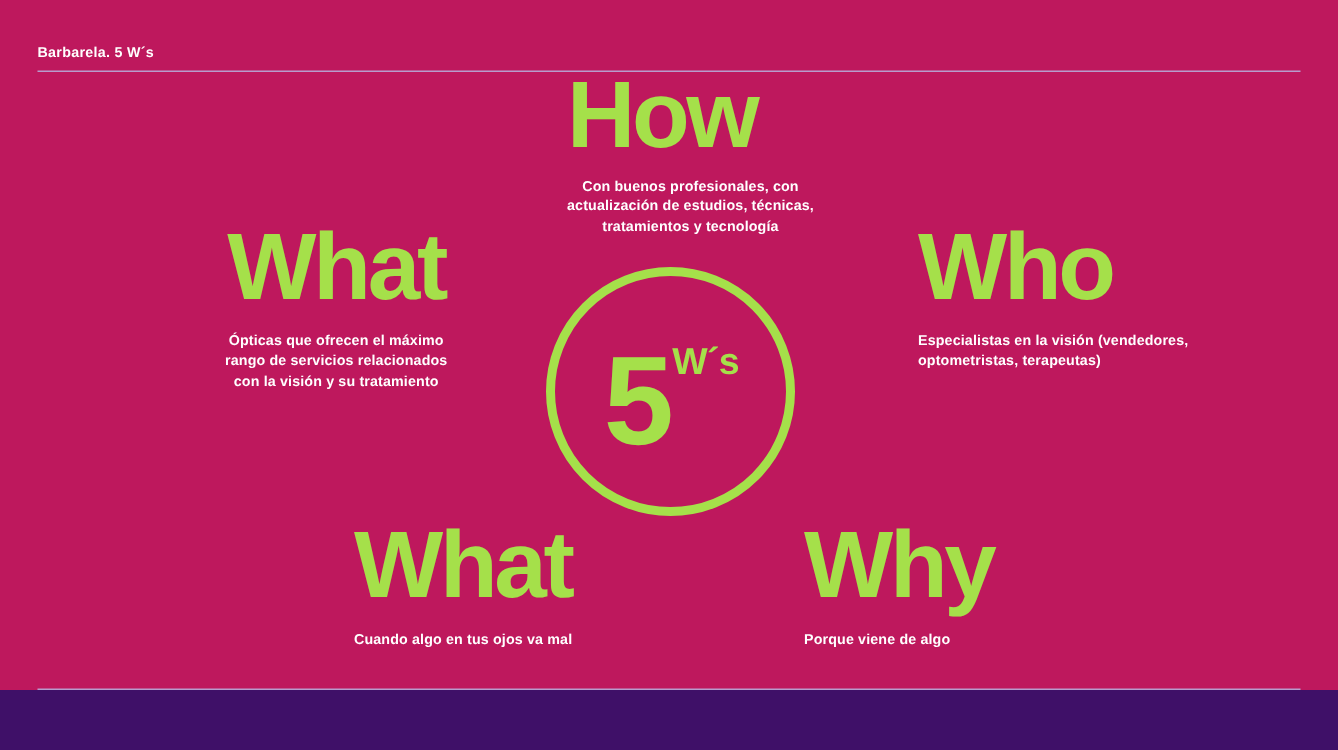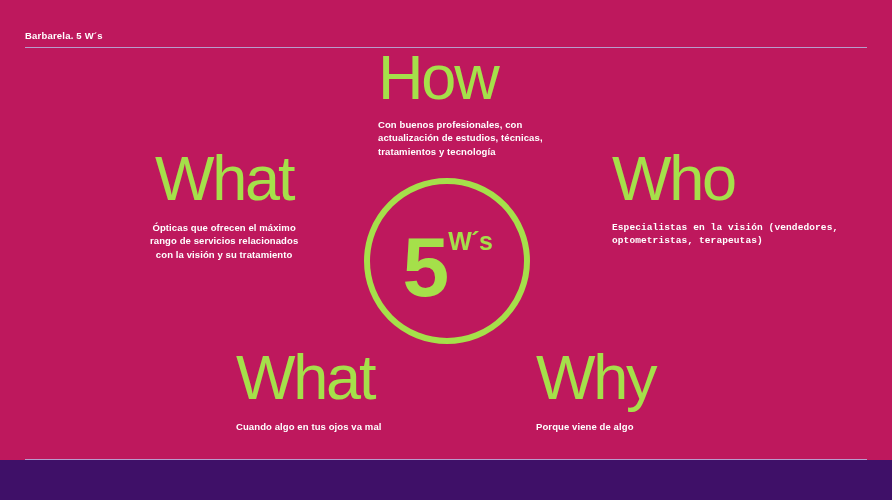--- a/index.html
+++ b/index.html
@@ -47,44 +47,44 @@
     letter-spacing: .2px;
     color: #ffffff;
     white-space: nowrap;
   }
 
   
   .wblock { position: absolute; }
   .wtitle {
     color: #a5e04a;
     font-size: 63px;
-    font-weight: normal;
+    font-weight: bold;
     line-height: 0.82;
     letter-spacing: -2.2px;
     margin: 0;
     white-space: nowrap;
   }
   .wbody {
     color: #ffffff;
     font-size: 9.5px;
     font-weight: bold;
     line-height: 1.42;
     letter-spacing: .1px;
     margin: 0;
     white-space: pre-line;
   }
 
   #blk-how   { left: 378px; top: 52px;  }
-  #blk-how   .wbody { margin-top: 14px; }
+  #blk-how   .wbody { margin-top: 14px; text-align: center; }
 
   #blk-what  { left: 150px; top: 153px; text-align: center; }
   #blk-what  .wbody { margin-top: 16px; }
 
   #blk-who   { left: 612px; top: 153px; }
-  #blk-who   .wbody { margin-top: 16px; font-family: Liberation Mono, monospace; }
+  #blk-who   .wbody { margin-top: 16px; }
 
   #blk-when  { left: 236px; top: 352px; }
   #blk-when  .wbody { margin-top: 16px; }
 
   #blk-why   { left: 536px; top: 352px; }
   #blk-why   .wbody { margin-top: 16px; }
 
   
   #badge {
     position: absolute;

